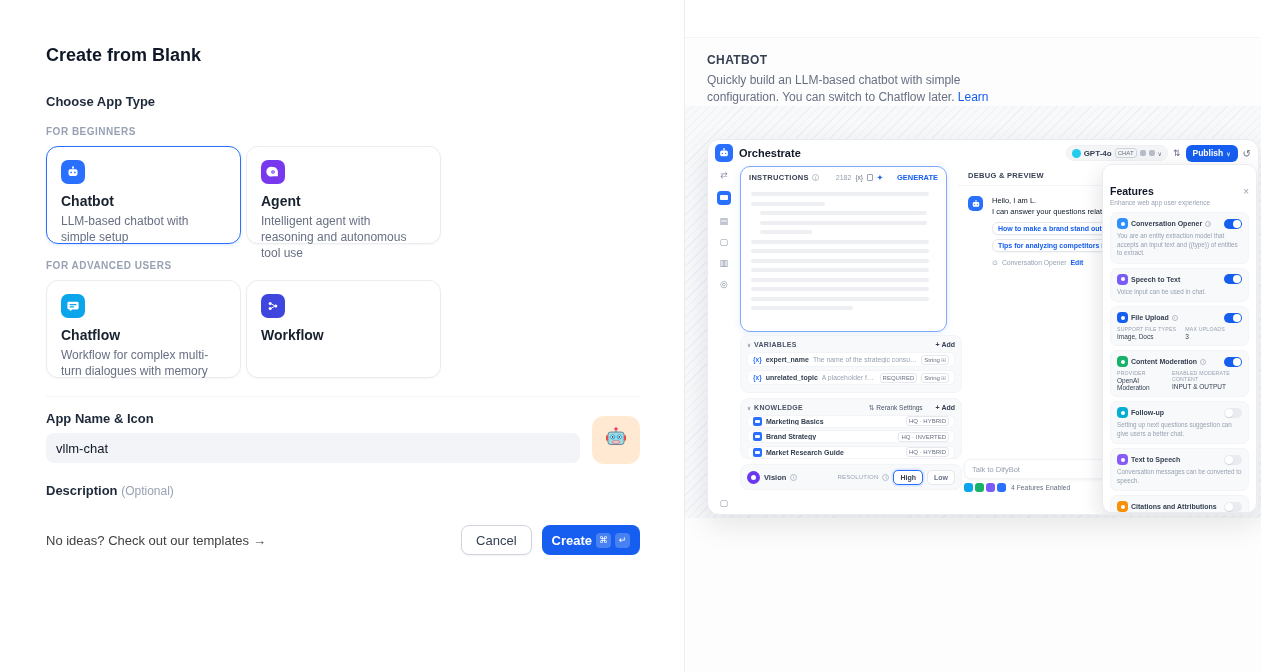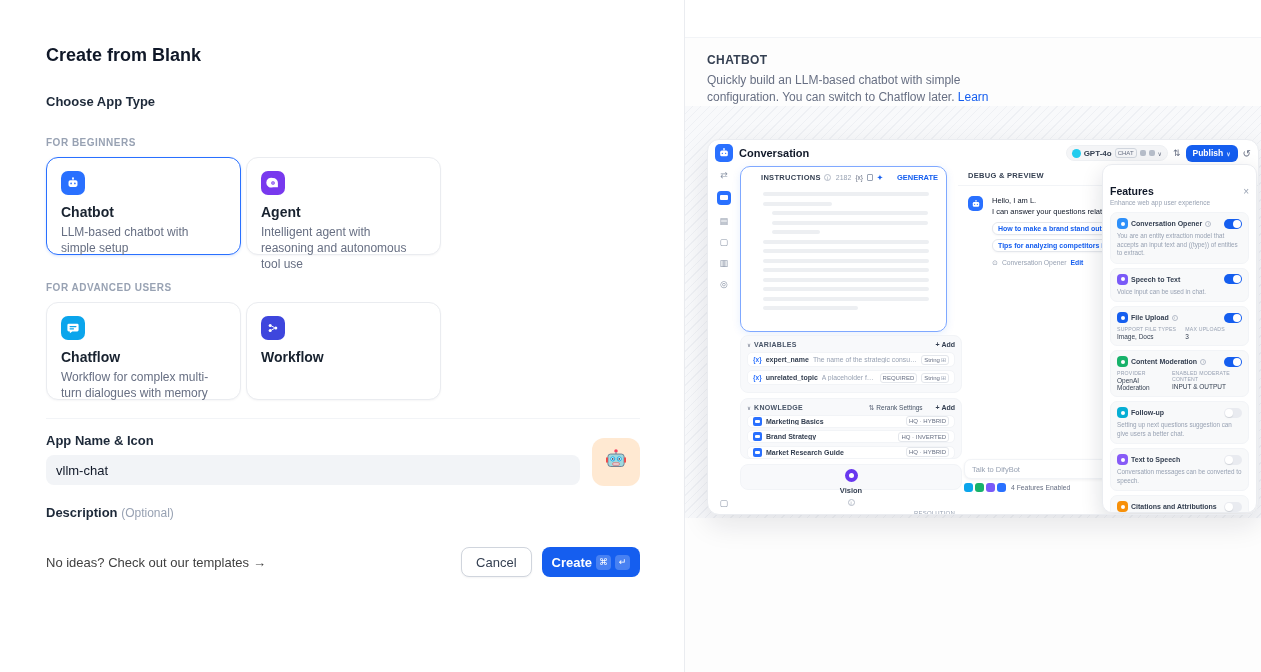--- a/index.html
+++ b/index.html
@@ -5,21 +5,21 @@
   *{box-sizing:border-box;margin:0;padding:0}
   html,body{width:1261px;height:672px;overflow:hidden;background:#fff;
     font-family:"Liberation Sans",sans-serif;color:#101828;}
   .stage{position:relative;width:1114px;height:672px;}
 
   
   .left-pane{position:absolute;left:0;top:0;width:684px;height:672px;background:#fff;
     padding:44px 44px 0 46px;}
   .modal-title{font-size:18px;font-weight:700;color:#101828;line-height:22px;}
   .section-label{margin-top:28px;font-size:13px;font-weight:700;color:#1d2939;line-height:16px;}
-  .group-label{margin-top:27px;font-size:10px;font-weight:700;letter-spacing:.5px;color:#98a2b3;line-height:12px;}
+  .group-label{margin-top:16px;font-size:10px;font-weight:700;letter-spacing:.5px;color:#98a2b3;line-height:12px;}
   .card-row{margin-top:8px;display:flex;gap:5px;height:98px;}
   .type-card{width:195px;height:98px;background:#fff;border:1px solid #eaecf0;border-radius:12px;
     padding:13px 14px;cursor:pointer;box-shadow:0 1px 2px rgba(16,24,40,.04);}
   .type-card.selected{border:1.5px solid #2970ff;box-shadow:0 1px 3px rgba(41,112,255,.18);}
   .tile{width:24px;height:24px;border-radius:7px;display:flex;align-items:center;justify-content:center;margin-bottom:9px;}
   .tile svg{display:block}
   .tile.c-chatbot{background:#2970ff}.tile.c-agent{background:#7839ee}
   .tile.c-textgen{background:#0e9384}.tile.c-chatflow{background:#0ba5ec}.tile.c-workflow{background:#3e46dd}
   .card-title{font-size:14px;font-weight:700;color:#18222f;line-height:17px;}
   .card-desc{margin-top:3px;font-size:12px;color:#676f83;line-height:1.35;}
@@ -77,39 +77,39 @@
 
   
   .rail{position:absolute;left:0;top:26px;bottom:0;width:32px;display:flex;flex-direction:column;align-items:center;gap:11px;padding-top:4px;}
   .rail-ic{font-size:9px;color:#8a94a6;line-height:10px;}
   .rail-active{width:14px;height:14px;border-radius:4px;background:#2970ff;position:relative;}
   .rail-active::after{content:"";position:absolute;left:3px;top:4px;width:8px;height:5px;border-radius:1px;background:#fff;}
   .rail-bottom{position:absolute;left:0;bottom:6px;width:32px;text-align:center;}
 
   
   .instr{position:absolute;left:32px;top:26px;width:207px;height:166px;background:#fff;border:1.5px solid #7fa8ff;
-    border-radius:10px;box-shadow:0 2px 8px rgba(21,94,239,.10);padding-left:12px;}
+    border-radius:10px;box-shadow:0 2px 8px rgba(21,94,239,.10);}
   .instr-head{display:flex;align-items:center;gap:3px;padding:6px 8px 4px;}
   .instr-title{font-size:7.5px;font-weight:700;letter-spacing:.3px;color:#354052;}
   .info{display:inline-flex;width:7px;height:7px;border:1px solid #b6bdc9;border-radius:50%;color:#98a2b3;
     font-size:5px;align-items:center;justify-content:center;}
   .info::after{content:"i"}
   .instr-right{margin-left:auto;display:flex;align-items:center;gap:4px;}
   .char-count{font-size:7px;color:#98a2b3;}
   .var-glyph::after{content:"{x}";font-size:6.5px;color:#676f83;}
   .copy-ic{width:6px;height:7px;border:1px solid #98a2b3;border-radius:1px;}
   .gen-btn{display:flex;align-items:center;gap:14px;font-size:7.5px;font-weight:700;color:#155eef;}
   .spark::after{content:"\2726";font-size:7px;color:#155eef;}
   .bars{padding:6px 10px 0;}
   .bar{height:4px;border-radius:2px;background:#edeff2;margin-bottom:5.5px;}
   .w95{width:96%}.w40{width:40%}.w92{width:90%}.w28{width:28%}.w55{width:55%}
   .ind{margin-left:9px;}
 
   
-  .subpanel{position:absolute;left:32px;width:222px;background:#f8f9fb;border:1px solid #f2f4f7;border-radius:8px;padding:4px 6px;flex-direction:column;}
+  .subpanel{position:absolute;left:32px;width:222px;background:#f8f9fb;border:1px solid #f2f4f7;border-radius:8px;padding:4px 6px;}
   .vars{top:195px;height:58px;}
   .knows{top:258px;height:61px;}
   .sub-head{display:flex;align-items:center;gap:3px;}
   .caret::after{content:"\2228";font-size:5.5px;color:#676f83;}
   .sub-title{font-size:7px;font-weight:700;letter-spacing:.3px;color:#475467;}
   .sub-add{margin-left:auto;font-size:7px;font-weight:700;color:#354052;}
   .rerank{margin-left:auto;font-size:6.5px;color:#475467;display:flex;gap:2px;align-items:center;}
   .rerank::before{content:"\21C5";font-size:7px;color:#676f83;}
   .rerank + .sub-add{margin-left:10px;}
   .mini-row{height:15px;background:#fff;border:1px solid #f2f4f7;border-radius:5px;margin-top:3px;
@@ -305,21 +305,21 @@
       <div class="mock-topbar">
         <div class="mock-appicon">
           <svg width="12" height="12" viewBox="0 0 20 20">
               <circle cx="10" cy="3.2" r="1.4" fill="#fff"></circle>
               <rect x="9.35" y="3.6" width="1.3" height="2.6" fill="#fff"></rect>
               <rect x="3.6" y="6" width="12.8" height="9.6" rx="2.6" fill="#fff"></rect>
               <circle cx="7.3" cy="10.6" r="1.2" fill="#2970ff"></circle>
               <circle cx="12.7" cy="10.6" r="1.2" fill="#2970ff"></circle>
             </svg>
         </div>
-        <div class="mock-title">Conversation</div>
+        <div class="mock-title">Orchestrate</div>
         <div class="topbar-right">
           <div class="model-pill">
             <span class="model-dot"></span>
             <span class="model-name">GPT-4o</span>
             <span class="model-tag">CHAT</span>
             <span class="mini-dot"></span>
             <span class="mini-dot"></span>
             <span class="chev"></span>
           </div>
           <span class="tune-ic"></span>

